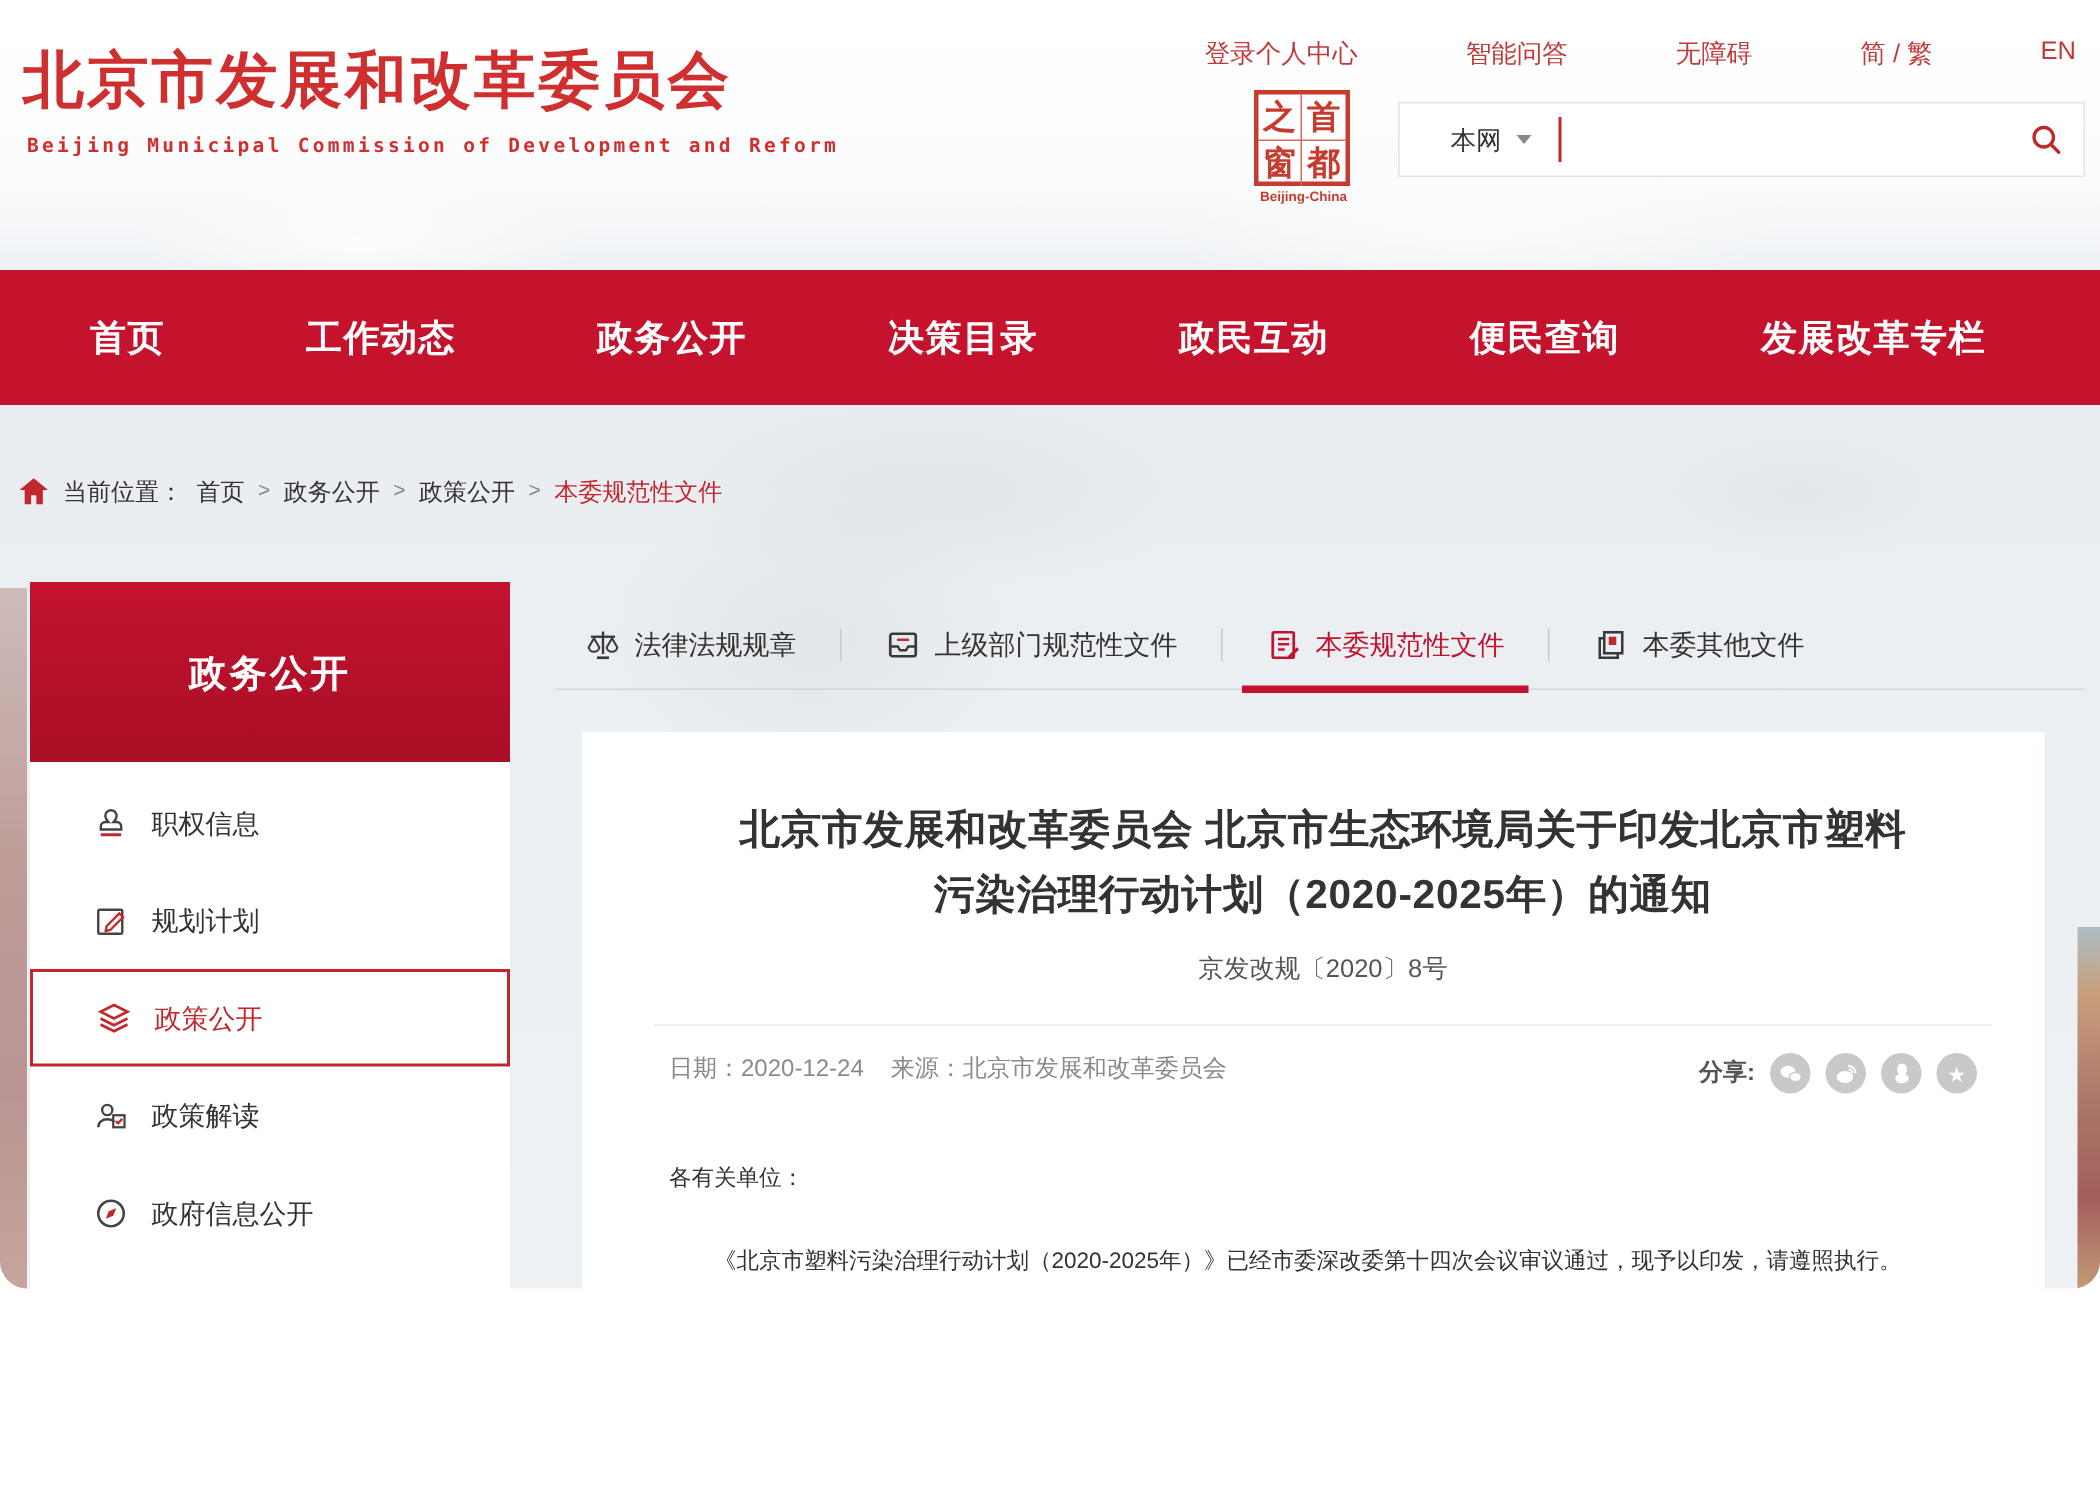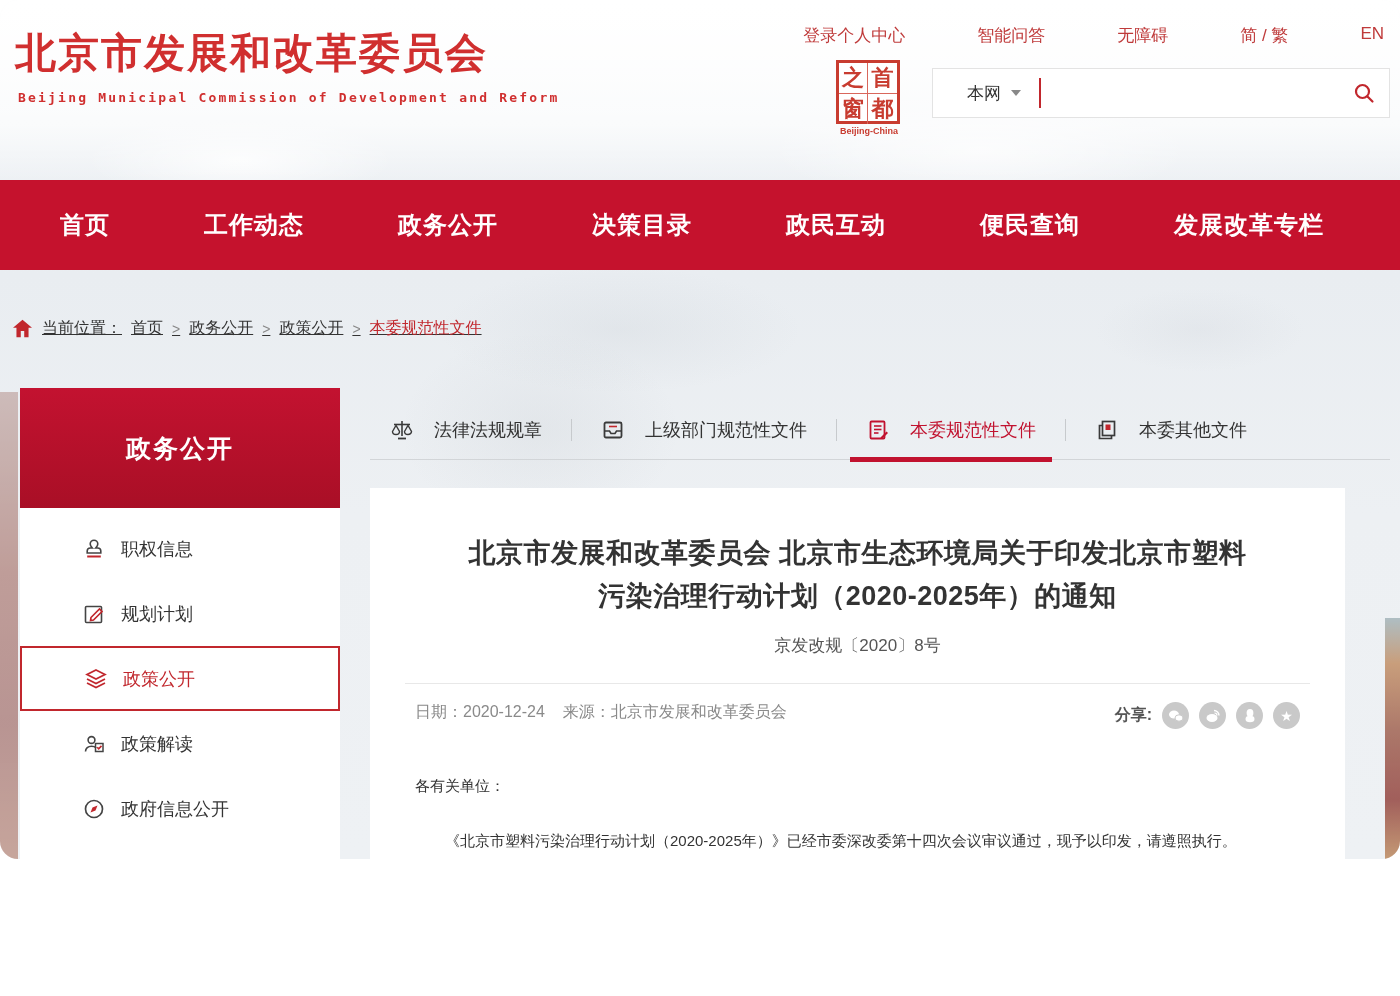--- a/index.html
+++ b/index.html
@@ -45,44 +45,44 @@
   .search-divider { width:2px; height:30px; background:#c1272d; margin-left:18px; }
   .search-input { flex:1; border:none; outline:none; height:100%; font-size:16px; padding:0 10px; background:transparent; }
   .search-btn { width:50px; height:100%; border:none; background:transparent; display:flex; align-items:center; justify-content:center; cursor:pointer; }
 
   
   .nav { position:absolute; left:0; top:180px; width:1400px; height:90px; background:#c5122d;
          display:flex; align-items:center; padding-left:60px; column-gap:94px; }
   .nav a { color:#fff; font-size:24px; font-weight:bold; letter-spacing:1px; text-decoration:none; cursor:pointer; white-space:nowrap; }
 
   
-  .crumbs { position:absolute; left:12px; top:318px; display:flex; align-items:center; gap:9px; font-size:16px; color:#333;text-decoration:underline; }
+  .crumbs { position:absolute; left:12px; top:318px; display:flex; gap:9px; font-size:16px; color:#333; }
   .crumbs a { color:#333; text-decoration:none; cursor:pointer; }
   .crumbs .sep { color:#888; font-size:14px; }
   .crumbs .current { color:#c1272d; }
 
   
   .sidebar { position:absolute; left:20px; top:388px; width:320px; height:608px; background:#fff; }
   .side-head { height:120px; background:linear-gradient(180deg,#c31230 0%,#a90f26 100%);
                display:flex; align-items:center; justify-content:center; color:#fff; font-size:25px; font-weight:bold; letter-spacing:2px; }
   .side-list { padding-top:8px; }
-  .side-item { height:65px; display:flex; align-items:center; gap:15px; padding-left:62px; font-size:18px; color:#333; cursor:pointer; }
+  .side-item { height:65px; display:flex; align-items:center; gap:15px; padding-left:42px; font-size:18px; color:#333; cursor:pointer; }
   .side-item svg { flex:0 0 auto; }
   .side-item.active { border:2px solid #c1272d; color:#c1272d; }
 
   
   .tabs-row { position:absolute; left:370px; top:400px; width:1020px; height:60px;
               display:flex; align-items:center; padding-left:20px; border-bottom:1px solid #d2d5d8; }
-  .tab { display:flex; align-items:center; gap:20px; height:100%; position:relative; font-size:18px; color:#333; cursor:pointer; white-space:nowrap; }
+  .tab { display:flex; align-items:center; gap:9px; height:100%; position:relative; font-size:18px; color:#333; cursor:pointer; white-space:nowrap; }
   .tab.active { color:#c1122f; }
   .tab.active::after { content:""; position:absolute; left:-16px; right:-16px; bottom:-3px; height:5px; background:#c1122f; }
   .tab-sep { width:1px; height:22px; background:#c7cacd; margin:0 29px; }
 
   
-  .panel { position:absolute; left:370px; top:488px; width:975px; height:508px; background:#fff; padding:44px 45px 0 45px; }
+  .panel { position:absolute; left:388px; top:488px; width:975px; height:508px; background:#fff; padding:44px 45px 0 58px; }
   .art-title { text-align:center; font-size:27px; font-weight:bold; color:#333; line-height:43px; letter-spacing:.5px; }
   .doc-no { text-align:center; font-size:17px; color:#555; margin-top:16px; }
   .meta-divider { border:none; border-top:1px solid #e8e8e8; margin:26px -10px 0 -10px; }
   .meta-row { display:flex; justify-content:space-between; margin-top:18px; }
   .meta-left { font-size:16px; color:#8a8a8a; display:flex; gap:18px; }
   .share { display:flex; align-items:center; gap:10px; }
   .share-label { font-size:16px; color:#555; font-weight:bold;margin-left:12px; }
   .share-circle { width:27px; height:27px; border-radius:50%; background:#c9c9c9; display:flex; align-items:center; justify-content:center; cursor:pointer; }
   .share-circle svg, .share-circle span { color:#fff; }
   .share-star { color:#fff; font-size:14px; line-height:1; }

